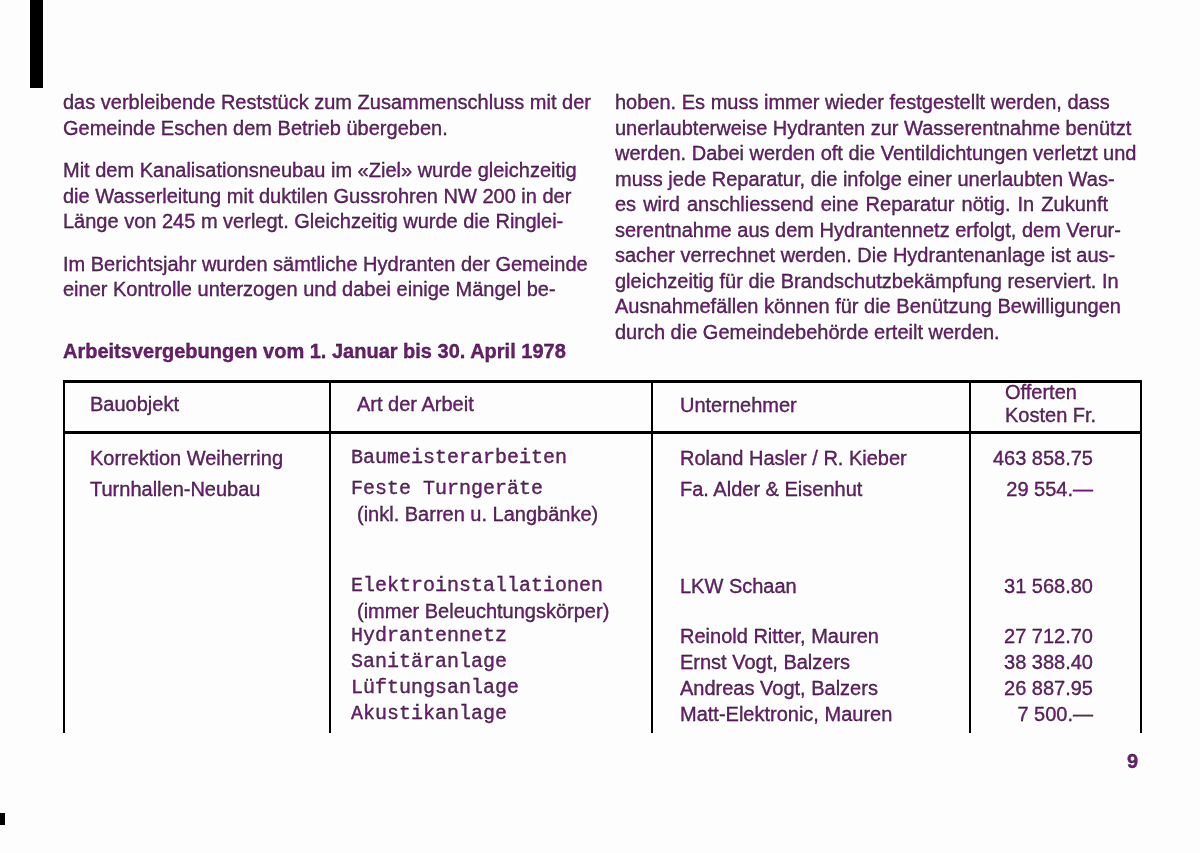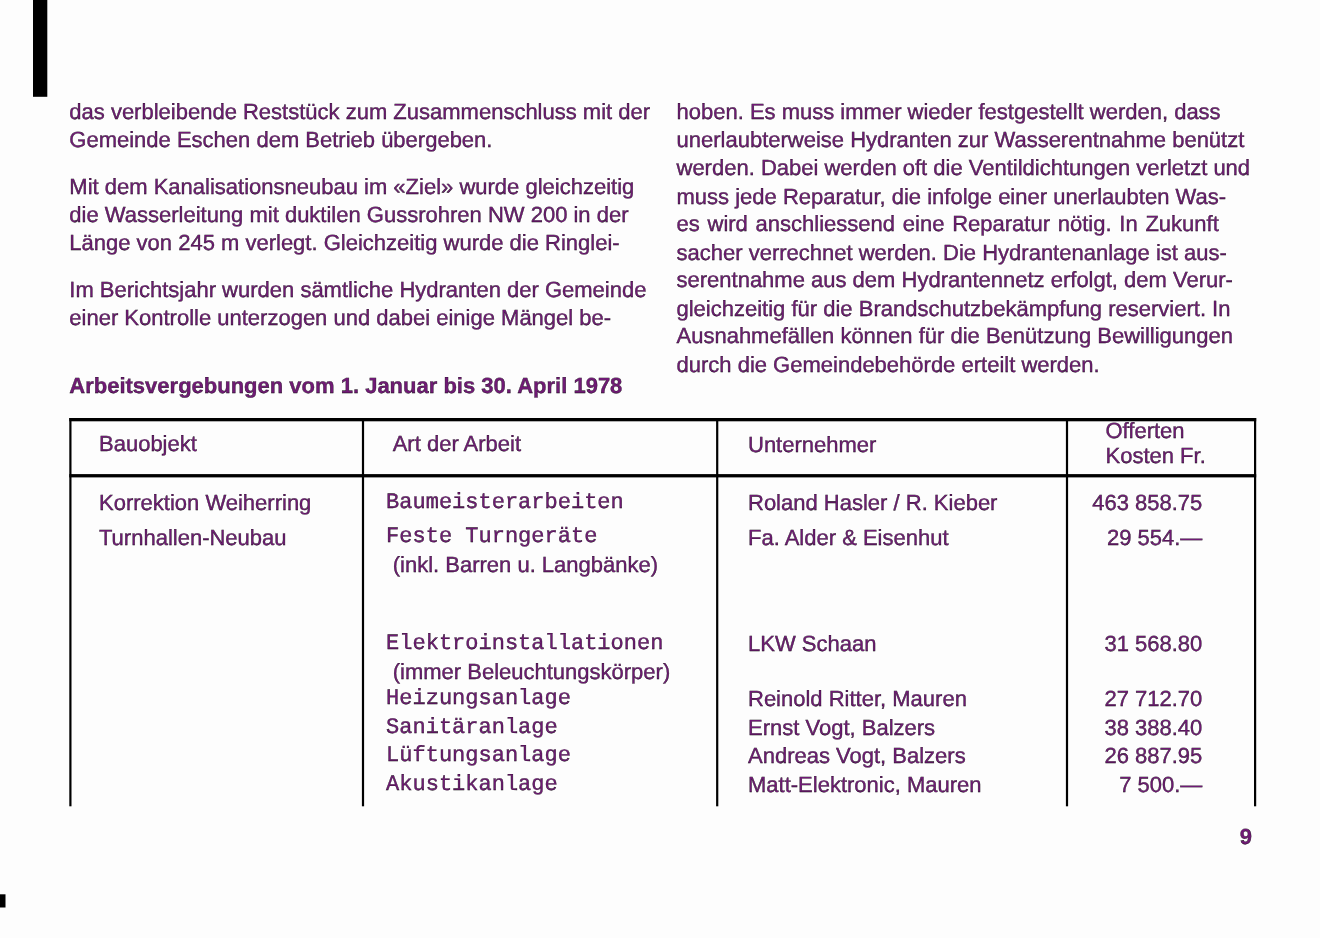--- a/index.html
+++ b/index.html
@@ -74,22 +74,22 @@
       </div>
   </div>
 
   <div class="col" id="col-right">
     <div class="para">
         <div class="jline">hoben. Es muss immer wieder festgestellt werden, dass</div>
         <div class="jline">unerlaubterweise Hydranten zur Wasserentnahme benützt</div>
         <div class="jline">werden. Dabei werden oft die Ventildichtungen verletzt und</div>
         <div class="jline">muss jede Reparatur, die infolge einer unerlaubten Was-</div>
         <div class="jline">es wird anschliessend eine Reparatur nötig. In Zukunft</div>
+        <div class="jline">serentnahme aus dem Hydrantennetz erfolgt, dem Verur-</div>
         <div class="jline">sacher verrechnet werden. Die Hydrantenanlage ist aus-</div>
-        <div class="jline">serentnahme aus dem Hydrantennetz erfolgt, dem Verur-</div>
         <div class="jline">gleichzeitig für die Brandschutzbekämpfung reserviert. In</div>
         <div class="jline">Ausnahmefällen können für die Benützung Bewilligungen</div>
         <div class="jline pend">durch die Gemeindebehörde erteilt werden.</div>
       </div>
   </div>
 
   <div id="section-title">Arbeitsvergebungen vom 1. Januar bis 30. April 1978</div>
 
   <div class="hline" id="tl-top"></div>
   <div class="hline" id="tl-head"></div>
@@ -123,21 +123,21 @@
   </div>
   <div class="trow" style="top:575px">
     <div class="c1"></div>
     <div class="c2">Elektroinstallationen</div>
     <div class="c2b">(immer Beleuchtungskörper)</div>
     <div class="c3">LKW Schaan</div>
     <div class="c4">31 568.80</div>
   </div>
   <div class="trow" style="top:625px">
     <div class="c1"></div>
-    <div class="c2">Heizungsanlage</div>
+    <div class="c2">Hydrantennetz</div>
     <div class="c2b"></div>
     <div class="c3">Reinold Ritter, Mauren</div>
     <div class="c4">27 712.70</div>
   </div>
   <div class="trow" style="top:651px">
     <div class="c1"></div>
     <div class="c2">Sanitäranlage</div>
     <div class="c2b"></div>
     <div class="c3">Ernst Vogt, Balzers</div>
     <div class="c4">38 388.40</div>

